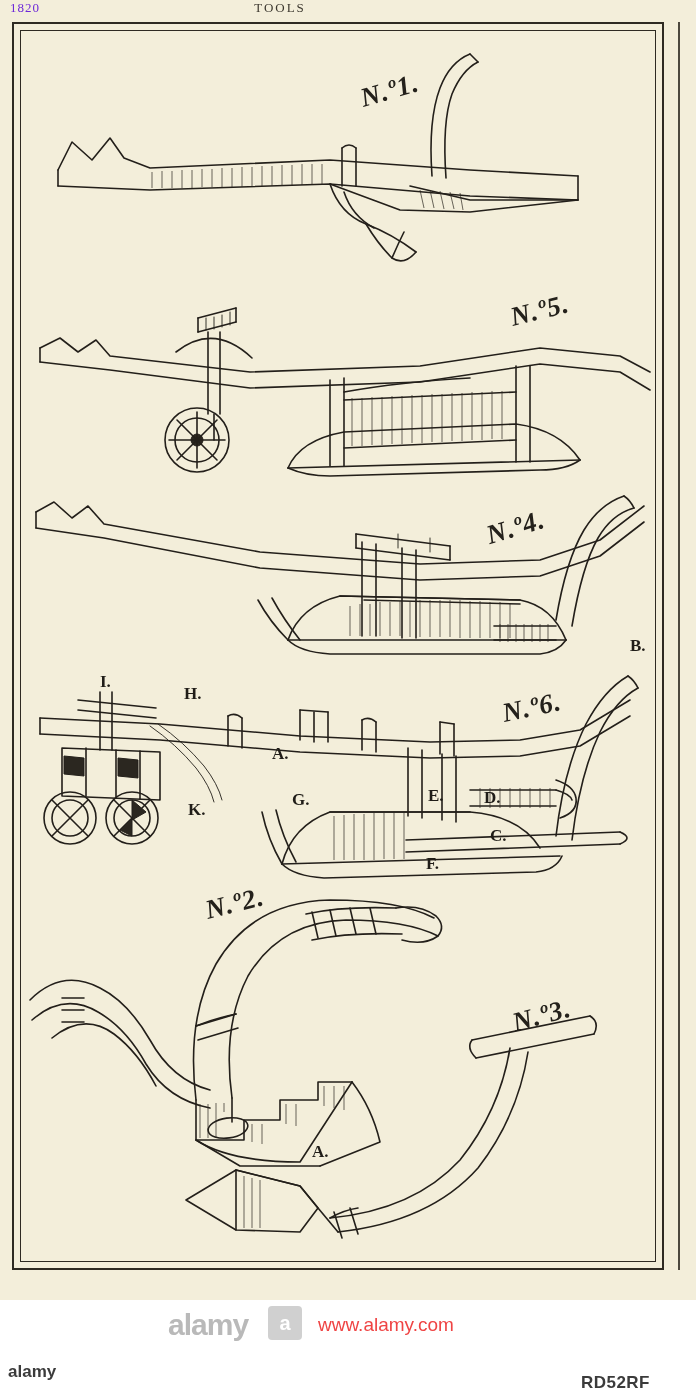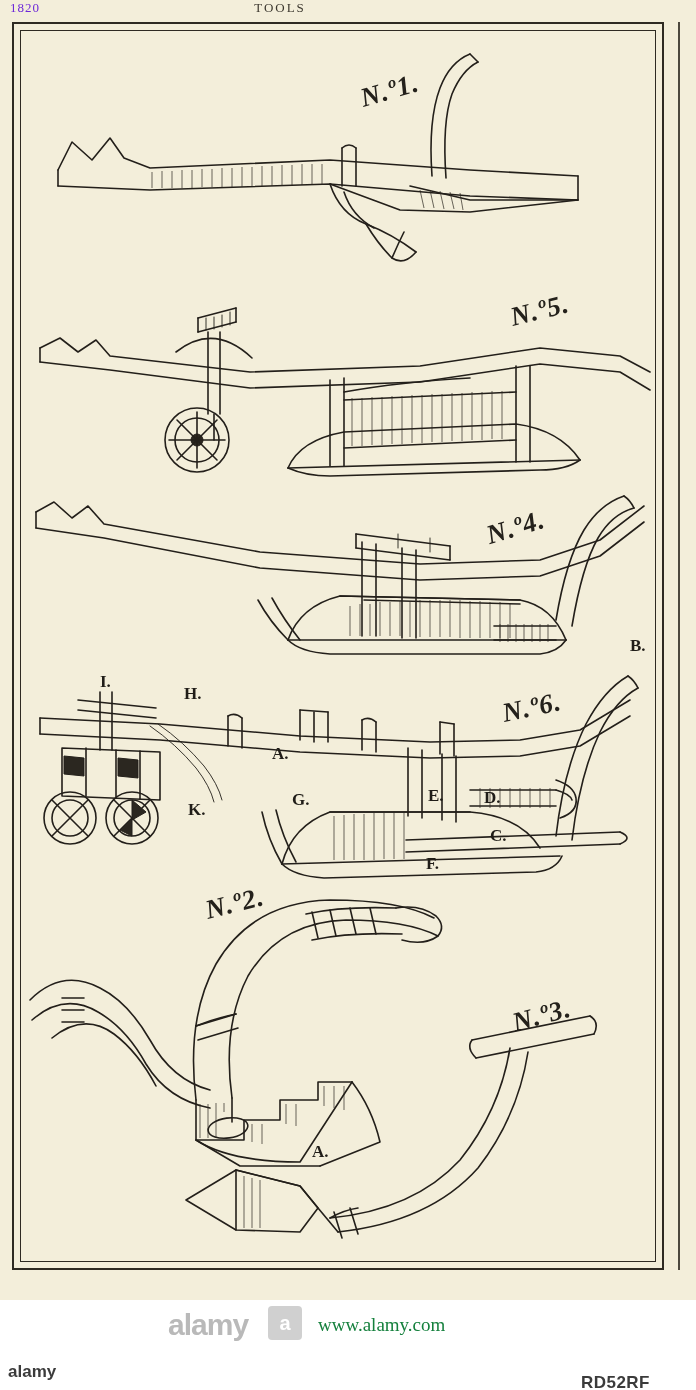--- a/index.html
+++ b/index.html
@@ -186,23 +186,23 @@
     font-family: "Liberation Sans", sans-serif;
     font-size: 20px;
     font-weight: bold;
     text-align: center;
     line-height: 34px;
   }
   .wm-url {
     position: absolute;
     left: 318px;
     top: 14px;
-    font-family: Liberation Serif, serif;
+    font-family: Liberation Sans, sans-serif;
     font-size: 19px;
-    color: #15803d;
+    color: #ef4444;
   }
   .wm-bottom {
     position: absolute;
     left: 0;
     top: 56px;
     width: 696px;
     height: 34px;
     background: #ffffff;
     border-top: 0;
   }

